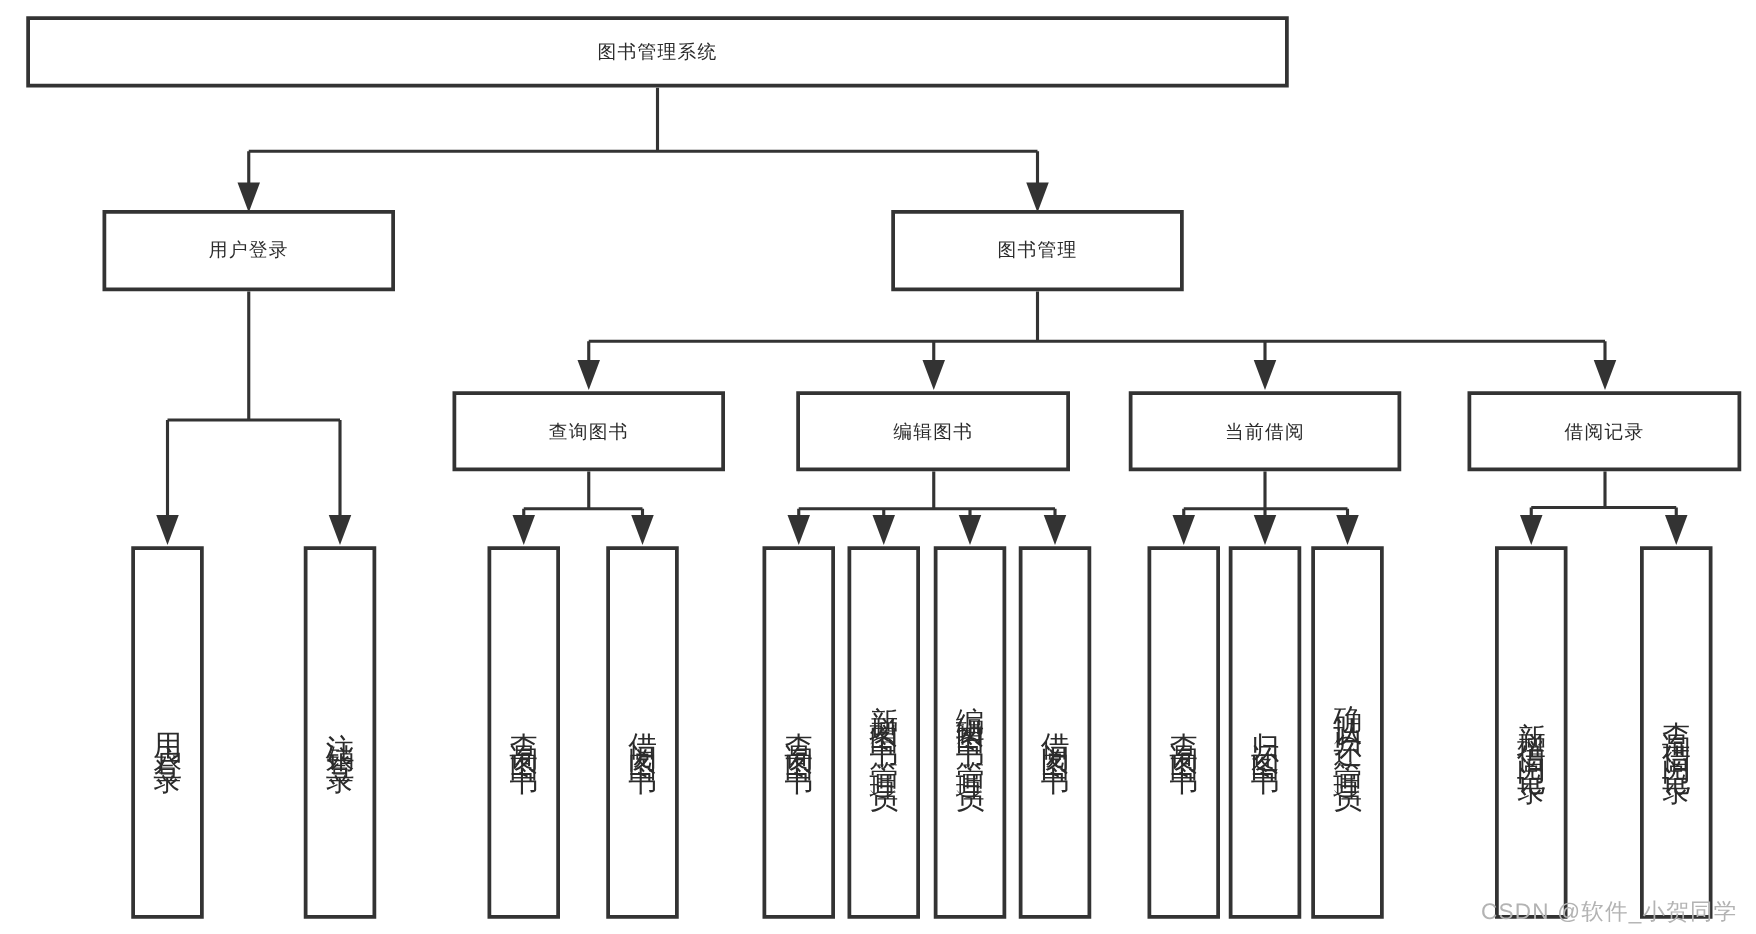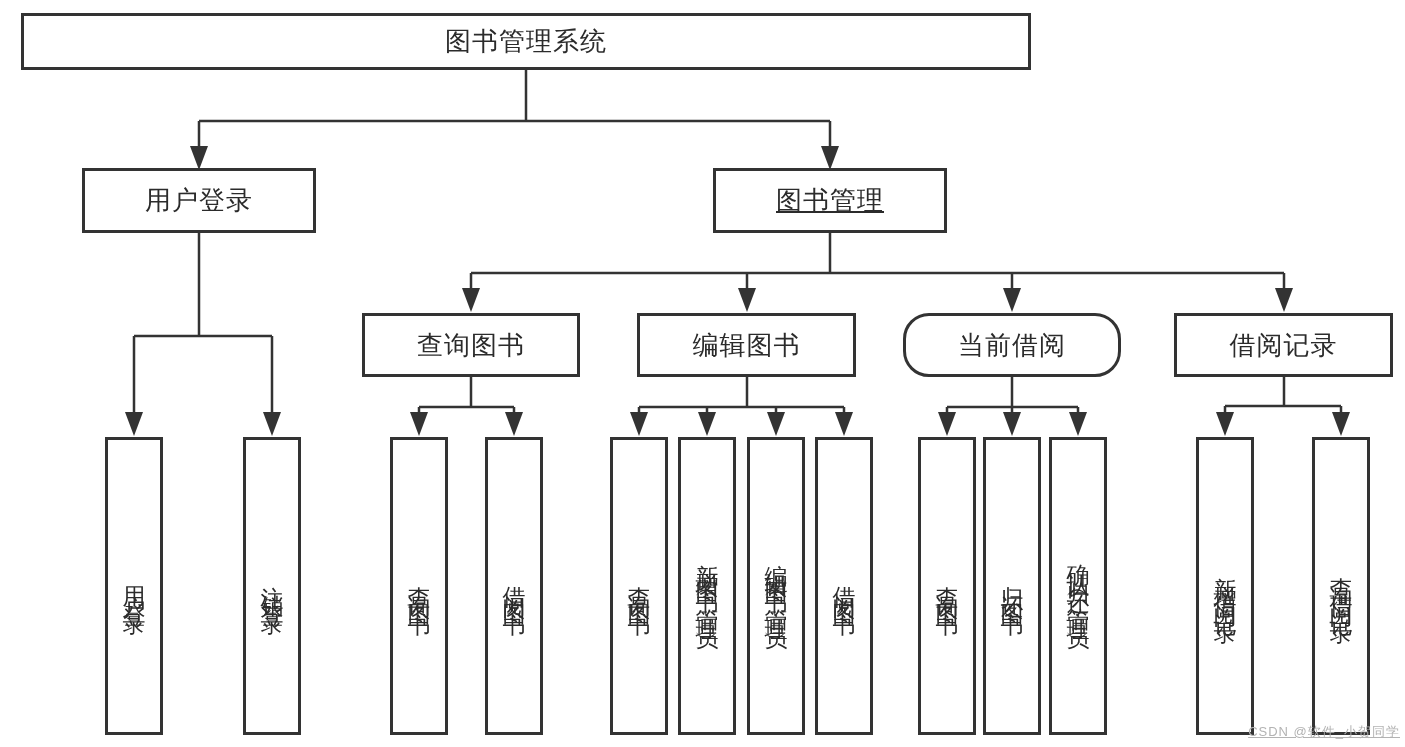--- a/index.html
+++ b/index.html
@@ -37,42 +37,41 @@
   }
   .node{
     position:absolute;
     box-sizing:border-box;
     background:var(--background);
     border:3px solid var(--box-border);
     display:flex;
     align-items:center;
     justify-content:center;
     color:var(--text);
-    font-size:26px;
+    font-size:15px;
     letter-spacing:1px;
     white-space:nowrap;
   }
   .node.leaf{
     writing-mode:vertical-rl;
     text-orientation:mixed;
     font-size:23px;
     letter-spacing:9px;
     line-height:1;
     white-space:normal;
   }
   .watermark{
     position:absolute;
-    right:5px;
+    right:15px;
     bottom:6px;
-    font-size:13px;
+    font-size:18px;
     letter-spacing:1px;
     color:var(--watermark);
     z-index:5;
     pointer-events:none;
-    text-decoration:underline;
   }
 </style>
 </head>
 <body>
 
 <div class="canvas">
 
   <svg class="connectors" viewBox="0 0 1405 747" xmlns="http://www.w3.org/2000/svg">
 
     <path d="M526,70 V121 M199,121 H830 M199,121 V150 M830,121 V150"></path>
@@ -105,25 +104,25 @@
     <polygon points="1078,436 1069,412 1087,412"></polygon>
 
     <path d="M1284,377 V406 M1225,406 H1341 M1225,406 V417 M1341,406 V417"></path>
     <polygon points="1225,436 1216,412 1234,412"></polygon>
     <polygon points="1341,436 1332,412 1350,412"></polygon>
   </svg>
 
   <div class="node" style="left:21px;top:13px;width:1010px;height:57px;">图书管理系统</div>
 
   <div class="node" style="left:82px;top:168px;width:234px;height:65px;">用户登录</div>
-  <div class="node" style="left:713px;top:168px;width:234px;height:65px;text-decoration:underline;">图书管理</div>
+  <div class="node" style="left:713px;top:168px;width:234px;height:65px;">图书管理</div>
 
   <div class="node" style="left:362px;top:313px;width:218px;height:64px;">查询图书</div>
   <div class="node" style="left:637px;top:313px;width:219px;height:64px;">编辑图书</div>
-  <div class="node" style="left:903px;top:313px;width:218px;height:64px;border-radius:26px;">当前借阅</div>
+  <div class="node" style="left:903px;top:313px;width:218px;height:64px;">当前借阅</div>
   <div class="node" style="left:1174px;top:313px;width:219px;height:64px;">借阅记录</div>
 
   <div class="node leaf" style="left:105px;top:437px;width:58px;height:298px;">用户登录</div>
   <div class="node leaf" style="left:243px;top:437px;width:58px;height:298px;">注销登录</div>
 
   <div class="node leaf" style="left:390px;top:437px;width:58px;height:298px;">查询图书</div>
   <div class="node leaf" style="left:485px;top:437px;width:58px;height:298px;">借阅图书</div>
 
   <div class="node leaf" style="left:610px;top:437px;width:58px;height:298px;">查询图书</div>
   <div class="node leaf" style="left:678px;top:437px;width:58px;height:298px;">新增图书（管理员）</div>

